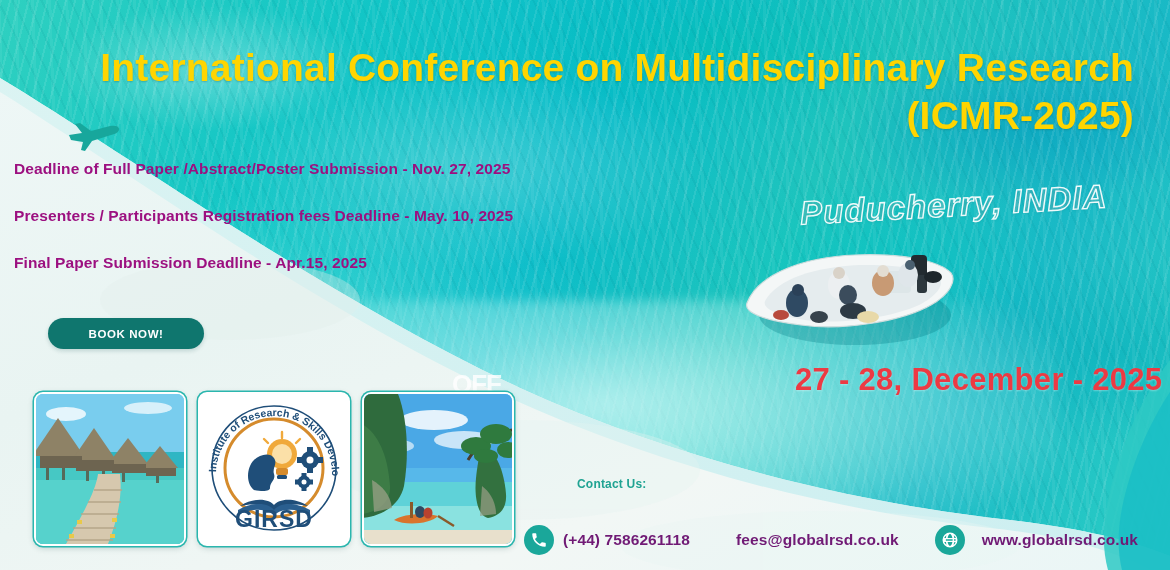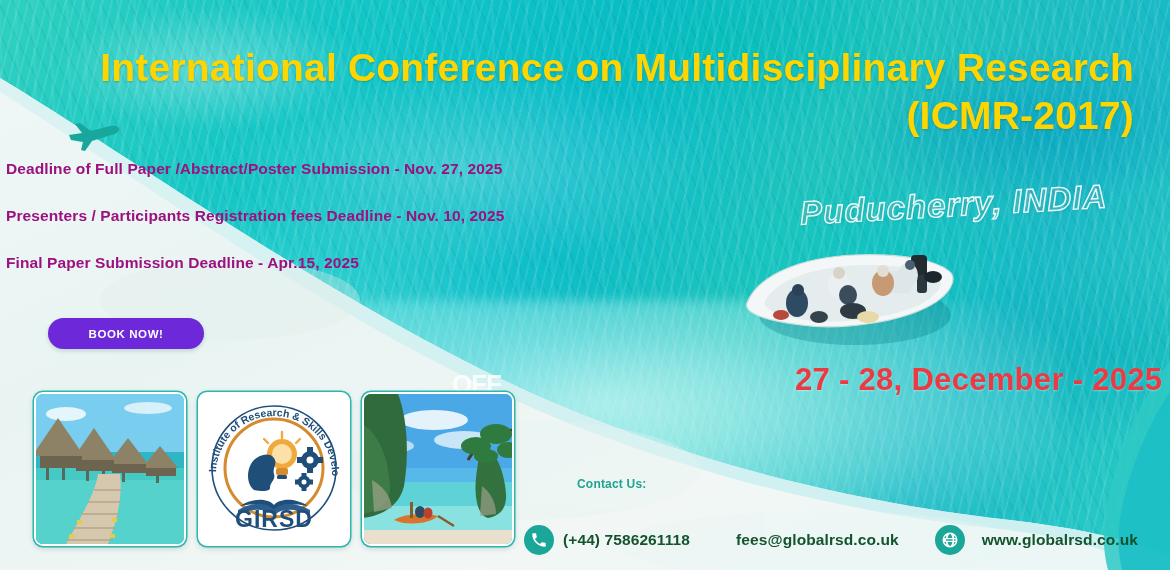--- a/index.html
+++ b/index.html
@@ -76,40 +76,40 @@
   .plane{
     position:absolute;
     left:66px;top:112px;
     width:56px;height:40px;
     color:#17a79c;
   }
 
   
   .deadlines{
     position:absolute;
-    left:6px;top:160px;
+    left:14px;top:160px;
     width:620px;
   }
   .deadline{
     font-weight:bold;
     font-size:15.5px;
     color:#9c1080;
     margin-bottom:29px;
     white-space:nowrap;
     letter-spacing:.1px;
   }
 
   
   .booknow{
     position:absolute;
     left:48px;top:318px;
     width:156px;height:31px;
     border:none;
     border-radius:16px;
-    background:#6d28d9;
+    background:#0f766e;
     color:#ffffff;
     font-family:"Liberation Sans", sans-serif;
     font-weight:bold;
     font-size:11.5px;
     letter-spacing:.6px;
     cursor:pointer;
     box-shadow:0 2px 4px rgba(0,70,70,.18);
   }
 
   
@@ -186,21 +186,21 @@
     display:flex;align-items:center;
   }
   .cicon{
     width:30px;height:30px;border-radius:50%;
     background:#1aa79a;
     display:flex;align-items:center;justify-content:center;
     flex:0 0 auto;
   }
   .cicon svg{width:18px;height:18px;fill:#ffffff;}
   .ctext{
-    font-size:15.5px;font-weight:bold;color:#14532d;
+    font-size:15.5px;font-weight:bold;color:#701a75;
     letter-spacing:.1px;white-space:nowrap;
   }
   .gap-a{width:9px;}
   .gap-b{width:46px;}
   .gap-c{width:36px;}
   .gap-d{width:17px;}
 </style>
 </head>
 <body>
 
@@ -285,32 +285,32 @@
       </g>
     </svg>
   </div>
 
   <div class="watermark">
     <span class="off">OFF</span>
   </div>
 
   <div class="title-wrap">
     <div class="title-line">International Conference on Multidisciplinary Research</div>
-    <div class="title-line">(ICMR-2017)</div>
+    <div class="title-line">(ICMR-2025)</div>
   </div>
 
   <div class="plane">
     <svg viewBox="0 0 56 40">
         <path d="M3 23 L16 21 L9 12 L14 11 L25 19 L44 14 C49 13 53 14 53 17 C53 20 50 22 45 23 L26 29 L19 39 L15 38 L17 30 L5 28 Z" fill="currentColor"></path>
       </svg>
   </div>
 
   <div class="deadlines">
     <div class="deadline">Deadline of Full Paper /Abstract/Poster Submission - Nov. 27, 2025</div>
-    <div class="deadline">Presenters / Participants Registration fees Deadline - Nov. 10, 2025</div>
+    <div class="deadline">Presenters / Participants Registration fees Deadline - May. 10, 2025</div>
     <div class="deadline">Final Paper Submission Deadline - Apr.15, 2025</div>
   </div>
 
   <button class="booknow">BOOK NOW!</button>
 
   <div class="location">Puducherry, INDIA</div>
 
   <div class="date">27 - 28, December - 2025</div>
 
   <div class="thumb" id="thumb-bungalows">

